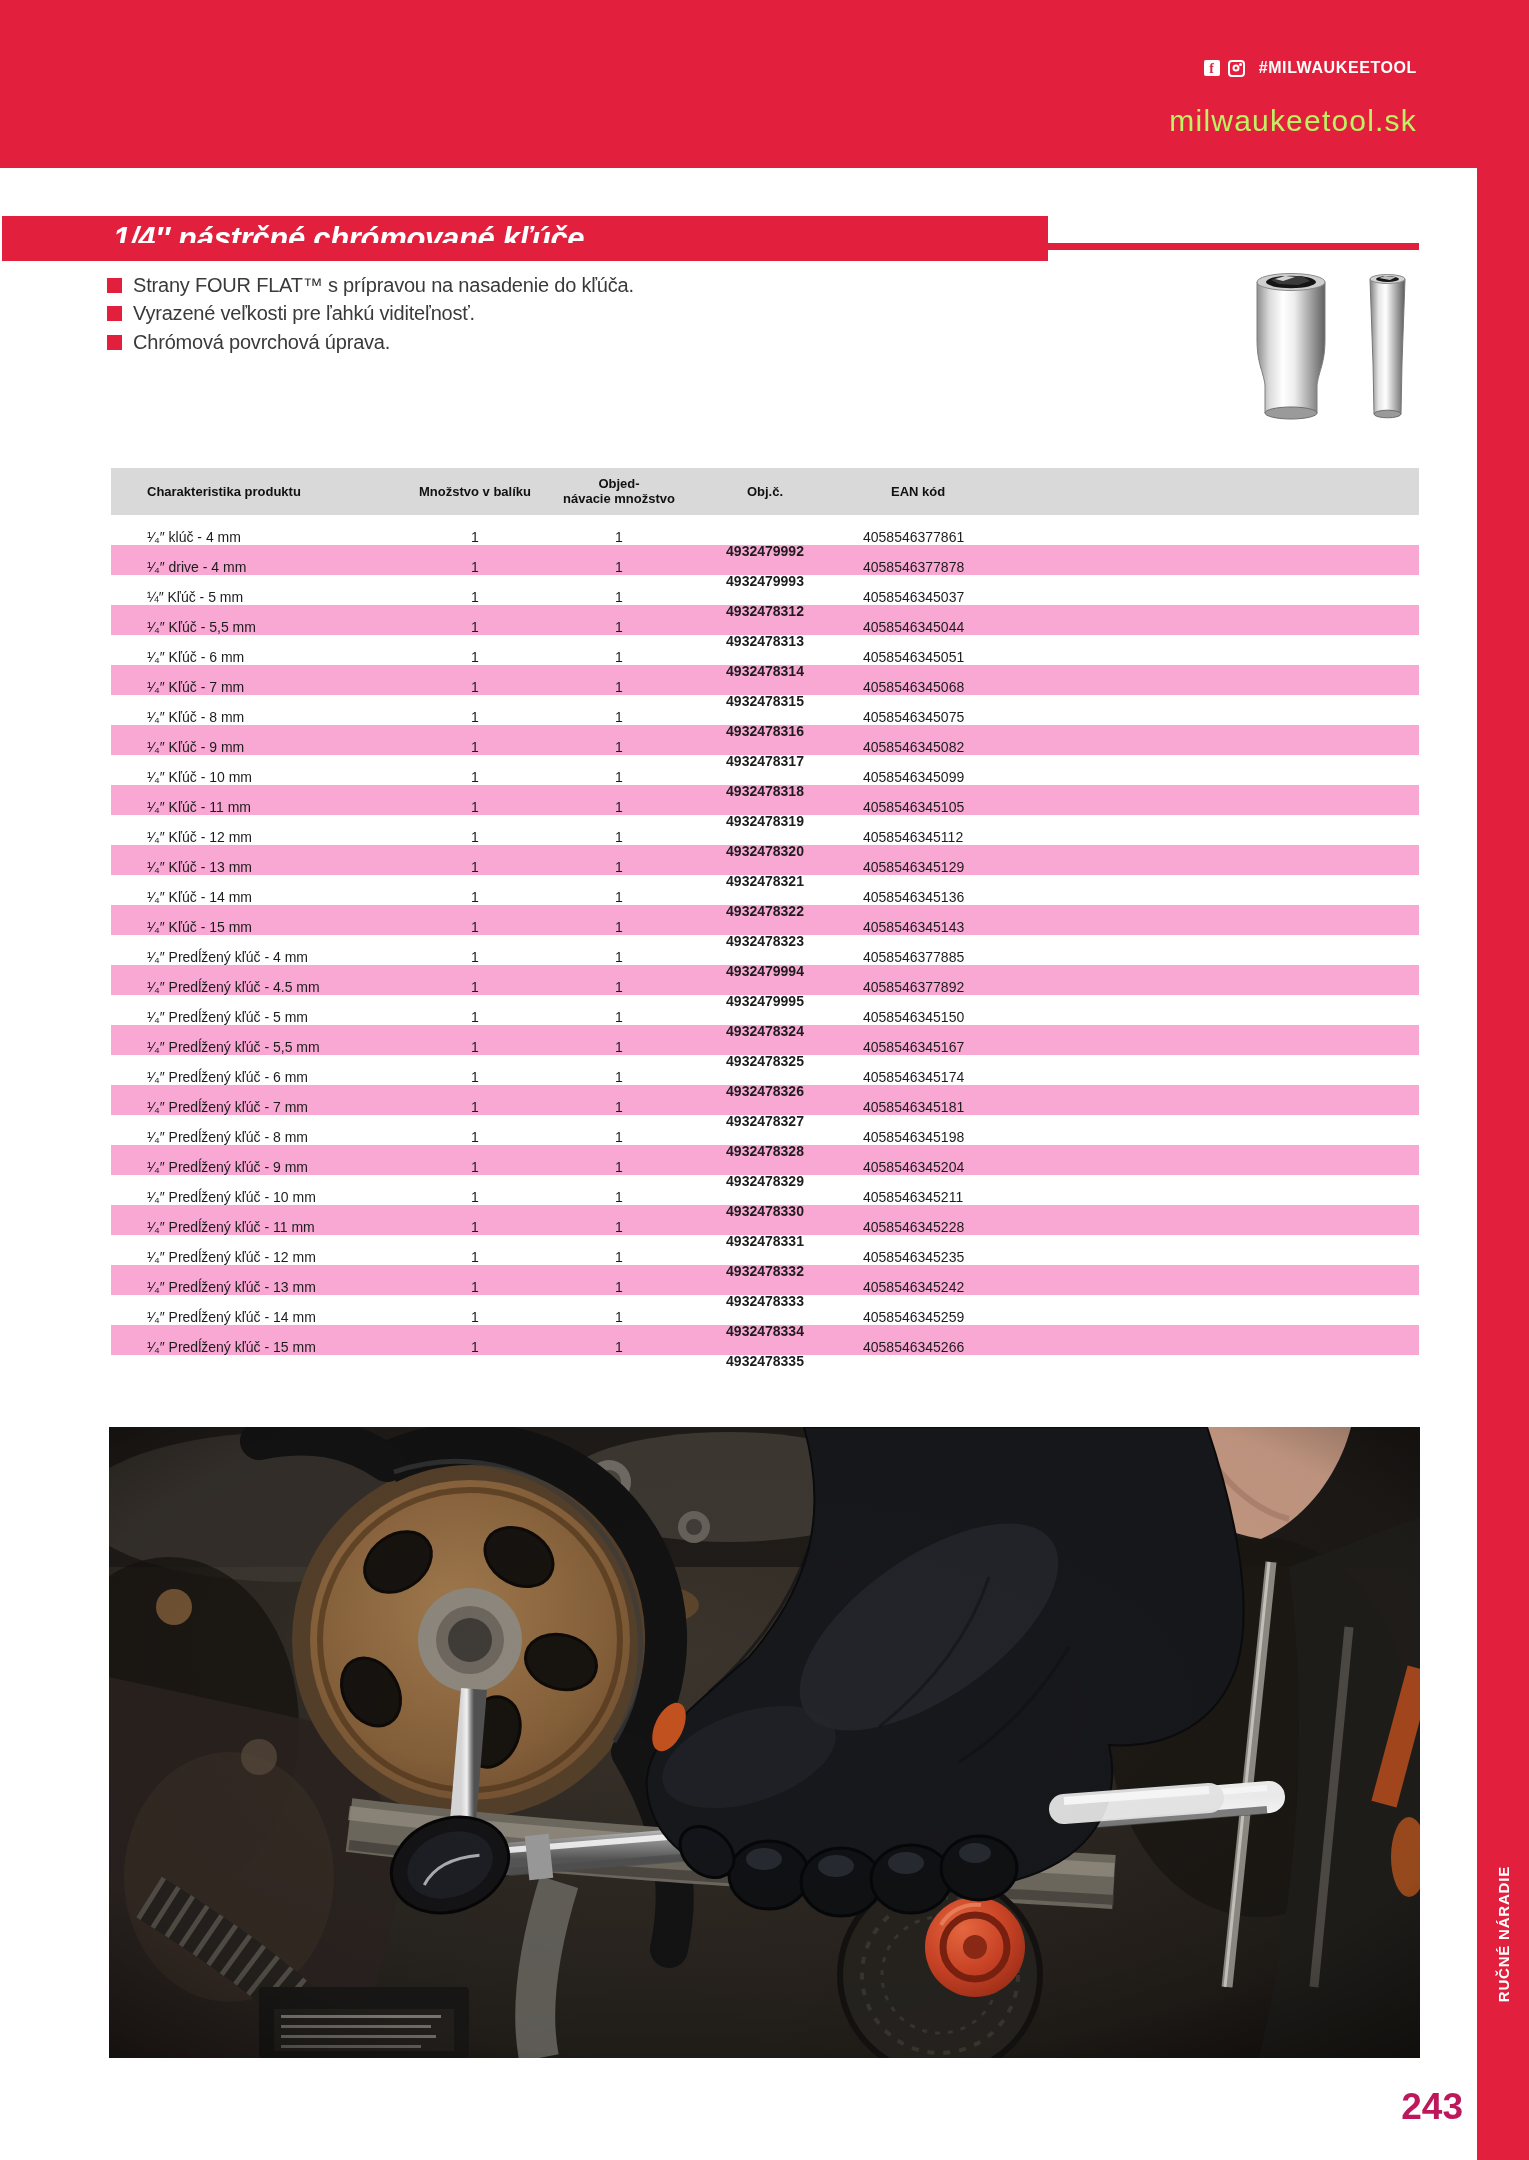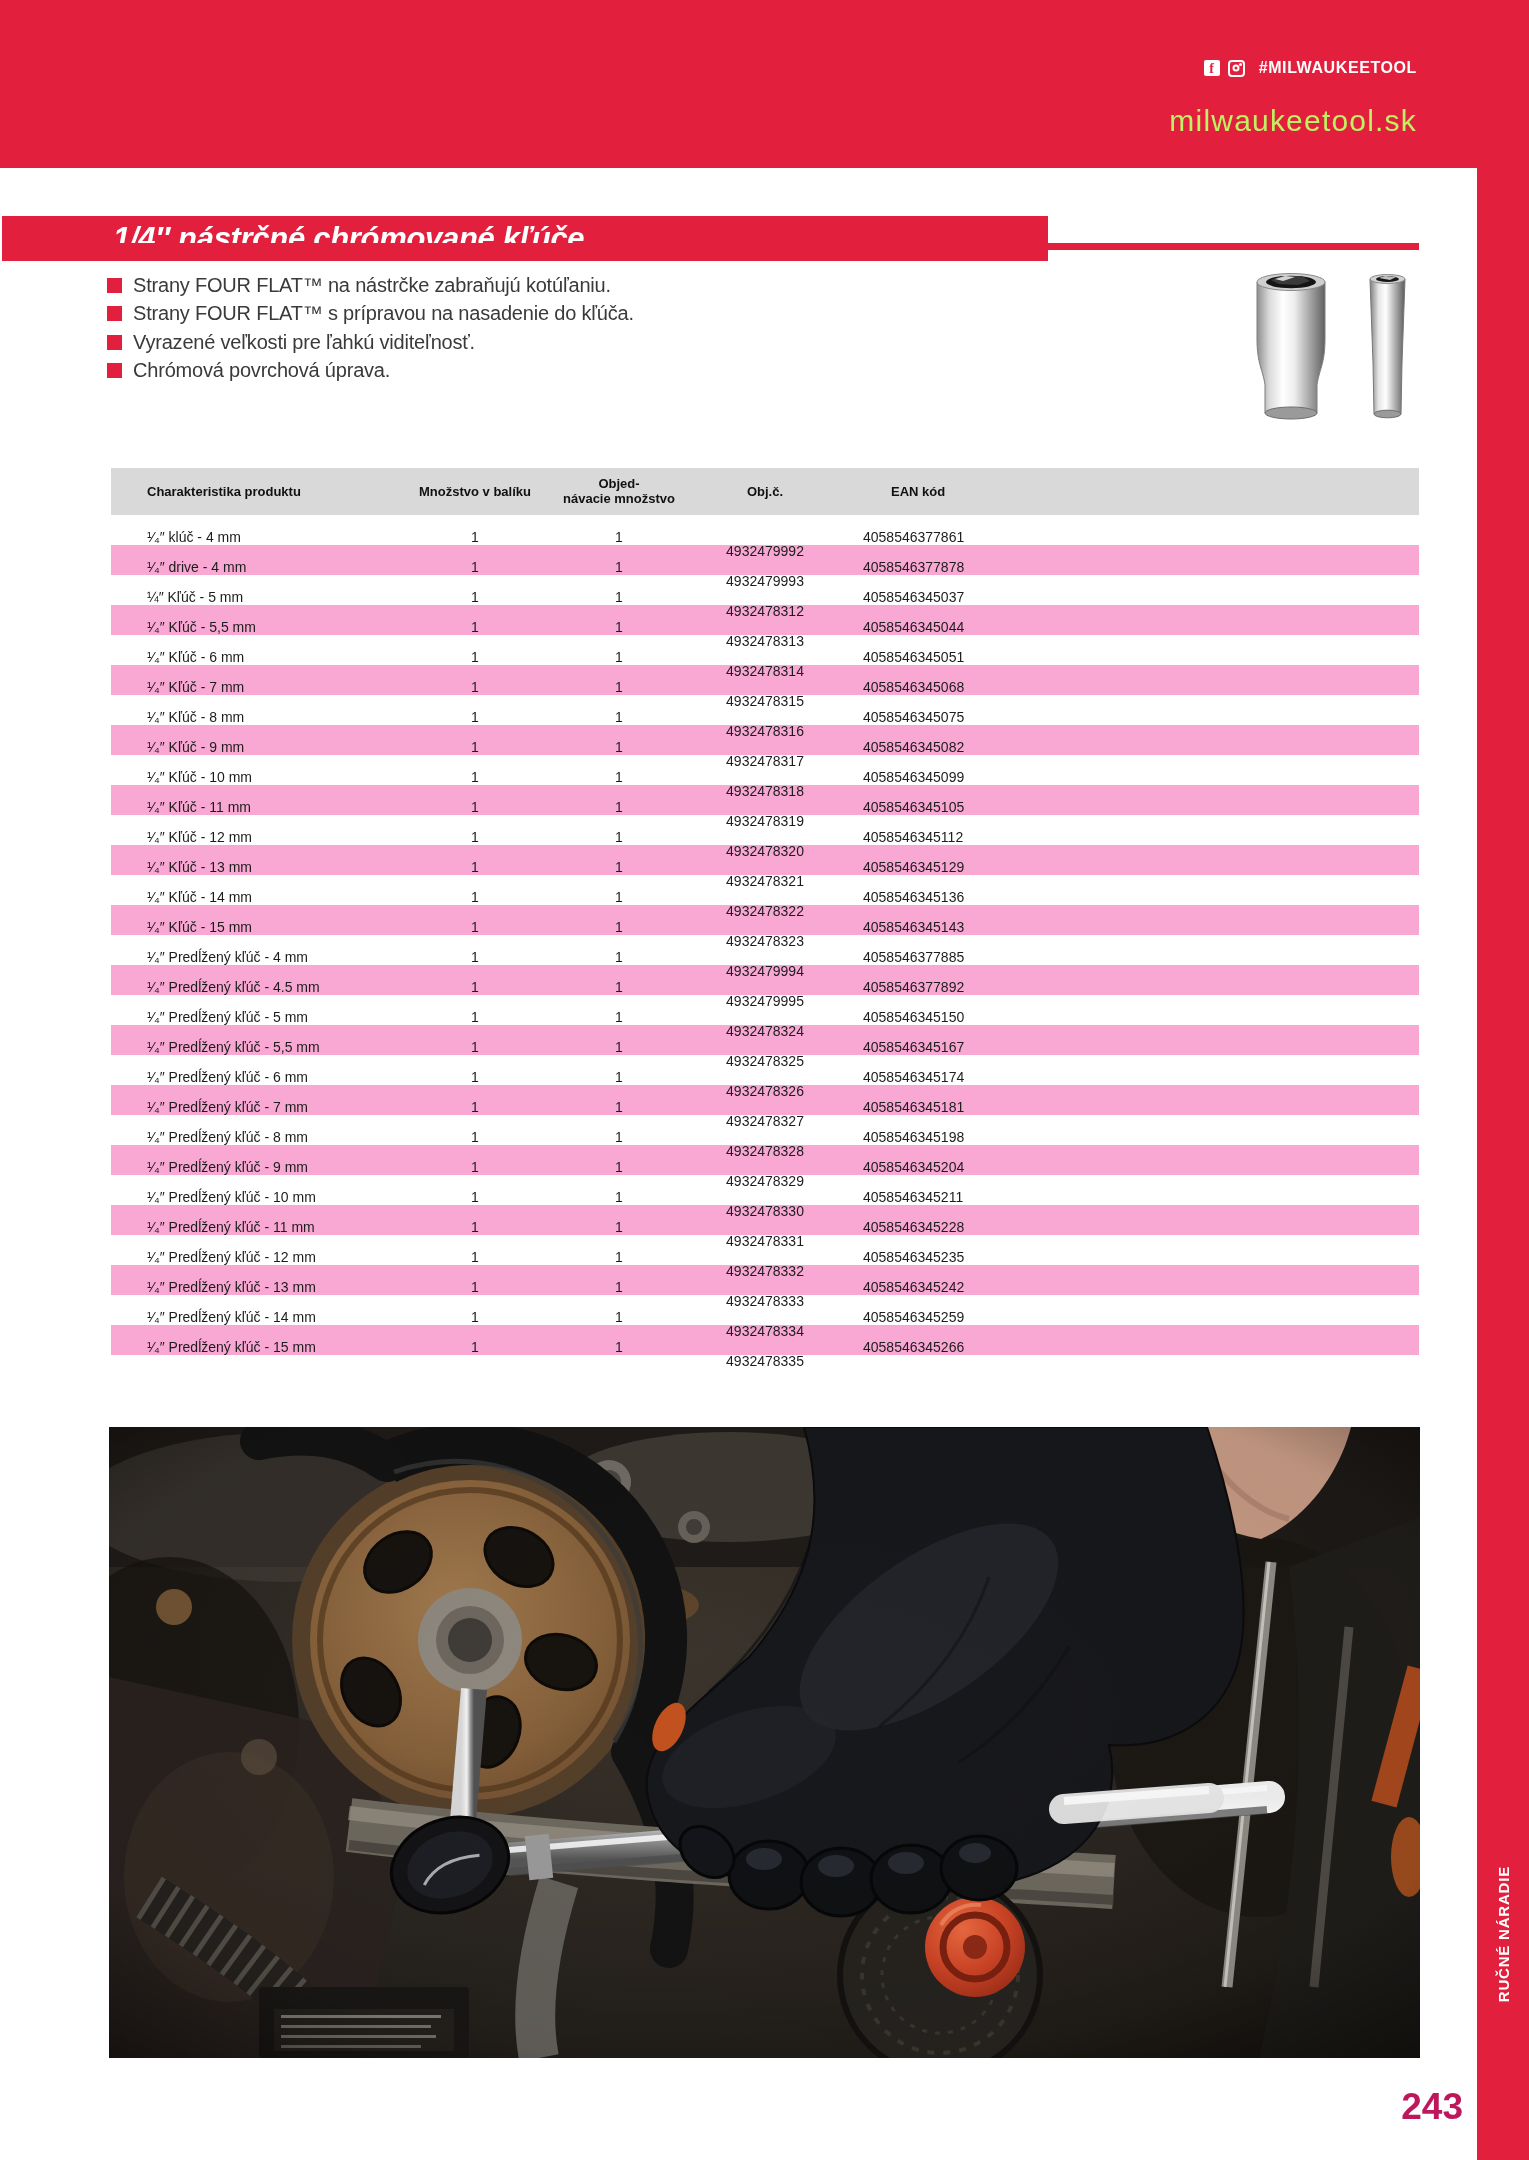--- a/index.html
+++ b/index.html
@@ -51,21 +51,21 @@
   .thead .h2,.thead .h3,.thead .h4{text-align:center;}
   .thead .h3{line-height:1.15;}
   .thead .h5{padding-left:40px;}
   .tbody .trow{
     display:grid;grid-template-columns:280px 168px 120px 172px 568px;
     height:30px;align-items:center;background:#ffffff;
   }
   .tbody .trow.alt{background:#f9a8d4;}
   .td-name{padding-left:36px;white-space:nowrap;}
   .td-pack,.td-order,.td-obj{text-align:center;}
-  .td-obj{font-weight:normal;margin-top:28px;}
+  .td-obj{font-weight:bold;margin-top:28px;}
   .td-ean{padding-left:12px;}
   
   .photo{position:absolute;left:109px;top:1427px;width:1311px;height:631px;overflow:hidden;}
   
   .page-number{position:absolute;left:1263px;top:2086px;width:200px;text-align:right;font-size:37px;font-weight:bold;color:#be185d;}
 </style>
 </head>
 <body>
 
 <div class="page">
@@ -87,24 +87,20 @@
   <aside class="right-strip">
     <span class="vertical-label">RUČNÉ NÁRADIE</span>
   </aside>
 
   <section class="title-banner">
     <h1>1/4″ nástrčné chrómované kľúče</h1>
   </section>
   <div class="title-underline"></div>
 
   <ul class="features">
-    <li>
-        <span class="bullet-sq"></span>
-        <span class="txt">Strany FOUR FLAT™ na nástrčke zabraňujú kotúľaniu.</span>
-      </li>
     <li>
         <span class="bullet-sq"></span>
         <span class="txt">Strany FOUR FLAT™ s prípravou na nasadenie do kľúča.</span>
       </li>
     <li>
         <span class="bullet-sq"></span>
         <span class="txt">Vyrazené veľkosti pre ľahkú viditeľnosť.</span>
       </li>
     <li>
         <span class="bullet-sq"></span>

